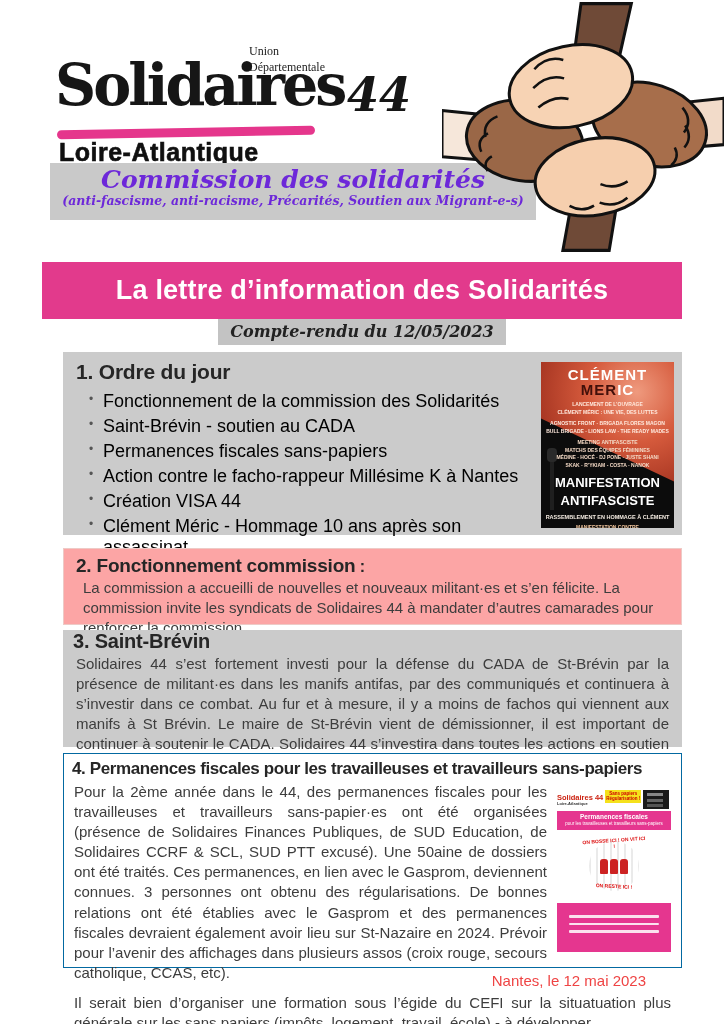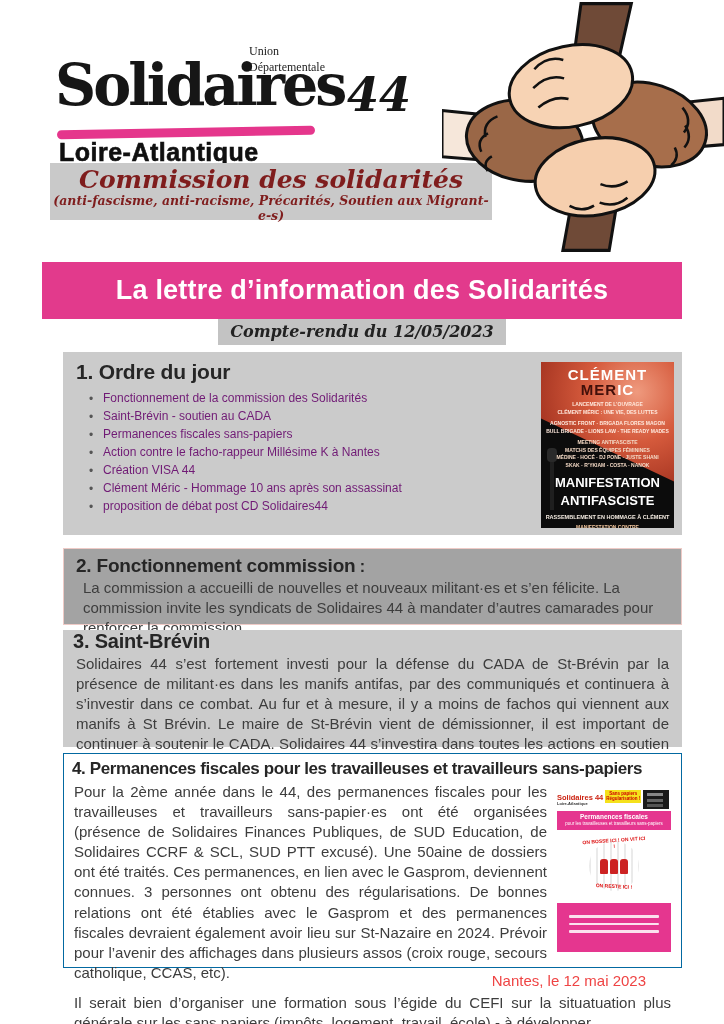--- a/index.html
+++ b/index.html
@@ -12,22 +12,22 @@
               font-size:12px;color:#222;line-height:1.3;}
   .logo-name{position:absolute;left:0;top:12px;font-family:"DejaVu Serif",serif;font-weight:800;
              font-size:57px;letter-spacing:-3px;color:#161616;line-height:1;}
   .logo-num{position:absolute;left:292px;top:28px;font-family:"DejaVu Serif",serif;font-style:italic;
             font-weight:800;font-size:46px;color:#161616;line-height:1;}
   .logo-underline{position:absolute;left:2px;top:84px;width:258px;height:9px;background:#e5368c;
                   border-radius:5px;transform:rotate(-1deg);}
   .logo-region{position:absolute;left:4px;top:94px;font-weight:800;font-size:25px;letter-spacing:.5px;
                color:#101010;-webkit-text-stroke:.6px #101010;}
 
-  .com-box{position:absolute;left:50px;top:163px;width:442px;height:57px;background:#c9c9c9;
-           text-align:center;color:#7f1d1d;}
+  .com-box{position:absolute;left:50px;top:163px;width:486px;height:57px;background:#c9c9c9;
+           text-align:center;color:#6d28d9;}
   .com-title{font-family:"DejaVu Serif",serif;font-style:italic;font-weight:800;font-size:25px;
              margin-top:4px;line-height:1.05;}
   .com-sub{font-family:"DejaVu Serif",serif;font-style:italic;font-weight:700;font-size:12.5px;}
 
   .hands{position:absolute;left:442px;top:2px;width:282px;height:250px;}
 
   
   .banner{position:absolute;left:42px;top:262px;width:640px;height:57px;background:#e23a8c;
           display:flex;align-items:center;justify-content:center;}
   .banner-title{color:#ffffff;font-size:27px;font-weight:800;letter-spacing:.2px;}
@@ -36,21 +36,21 @@
           font-family:"DejaVu Serif",serif;font-style:italic;font-weight:800;font-size:16px;}
 
   
   .sec-title{font-weight:800;color:#262626;letter-spacing:-.2px;}
   .body-text{font-size:15px;line-height:1.34;color:#3d3d3d;}
 
   
   .sec1{position:absolute;left:63px;top:352px;width:619px;height:183px;background:#cbcbcb;}
   .sec1 .sec-title{font-size:21px;margin:8px 0 0 13px;}
   .agenda-list{list-style:none;margin:7px 0 0 24px;padding:0;width:440px;}
-  .agenda-list li{position:relative;padding-left:16px;font-size:12px;color:#701a75;margin-bottom:4px;}
+  .agenda-list li{position:relative;padding-left:16px;font-size:18px;color:#000000;margin-bottom:4px;}
   .agenda-list li::before{content:"•";position:absolute;left:2px;top:1px;font-size:12px;color:#555;}
 
   
   .meric{position:absolute;right:8px;top:10px;width:133px;height:166px;background:#0c0c0c;overflow:hidden;}
   .meric-smoke{position:absolute;inset:0;
      background:radial-gradient(circle at 72% 18%,#ef9a7e 0%,#d55a3c 30%,#a53421 62%,#741d12 100%);
      clip-path:polygon(0 0,100% 0,100% 72%,0 34%);}
   .meric-inner{position:relative;z-index:2;text-align:center;color:#fff;}
   .meric-t1{font-size:15px;font-weight:800;letter-spacing:1px;margin-top:5px;line-height:1;}
   .meric-t2{font-size:15px;font-weight:800;letter-spacing:1px;line-height:1;}
@@ -59,21 +59,21 @@
   .m-line.alt{color:#f3d9c5;}
   .m-gap{height:4px;}
   .m-main{font-size:13px;font-weight:800;color:#ffffff;margin-top:5px;line-height:1.4;}
   .m-ev2{font-size:5.5px;font-weight:800;color:#f5ece2;margin-top:4px;}
   .m-ev3{font-size:5px;font-weight:800;color:#f0c59d;margin-top:4px;line-height:1.5;}
   .meric-mic{position:absolute;left:9px;bottom:18px;width:4px;height:52px;background:#1f1f1f;z-index:1;}
   .meric-mic::before{content:"";position:absolute;left:-3px;top:-10px;width:10px;height:14px;
                      background:#2a2a2a;border-radius:4px;}
 
   
-  .sec2{position:absolute;left:63px;top:548px;width:617px;height:75px;background:#a3a3a3;
+  .sec2{position:absolute;left:63px;top:548px;width:617px;height:75px;background:#fca5a5;
         border:1px solid #eecac6;}
   .sec2 .sec-title{font-size:19px;margin:6px 0 1px 12px;}
   .sec2 .body-text{margin:0 14px 0 19px;}
   .title-suffix{font-weight:700;font-size:16px;}
 
   
   .sec3{position:absolute;left:63px;top:630px;width:619px;height:117px;background:#cbcbcb;}
   .sec3 .sec-title{font-size:20px;margin:0 0 1px 10px;}
   .sec3 .body-text{margin:0 13px;text-align:justify;}
 

